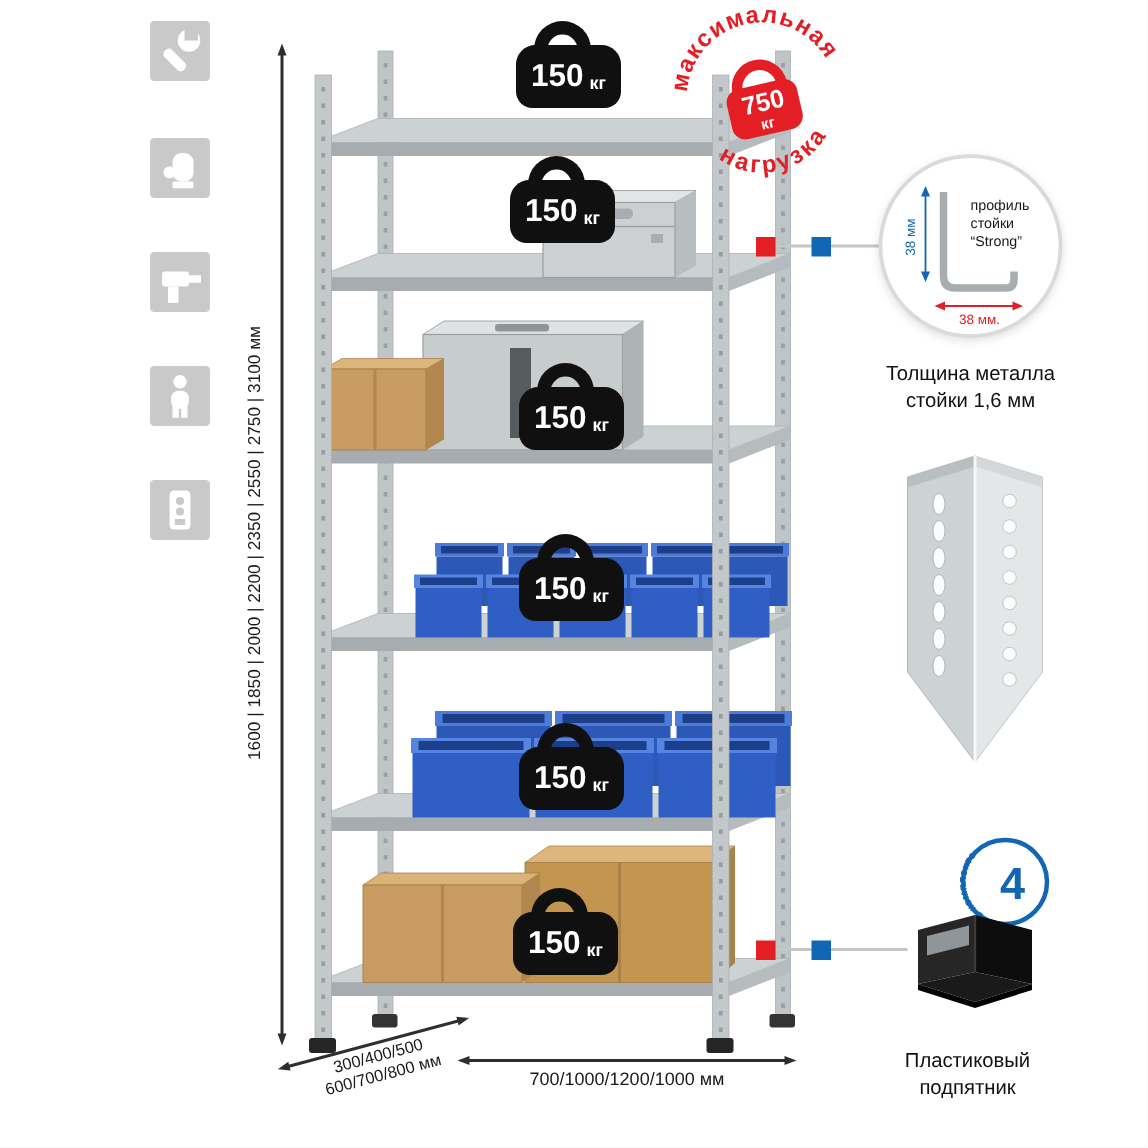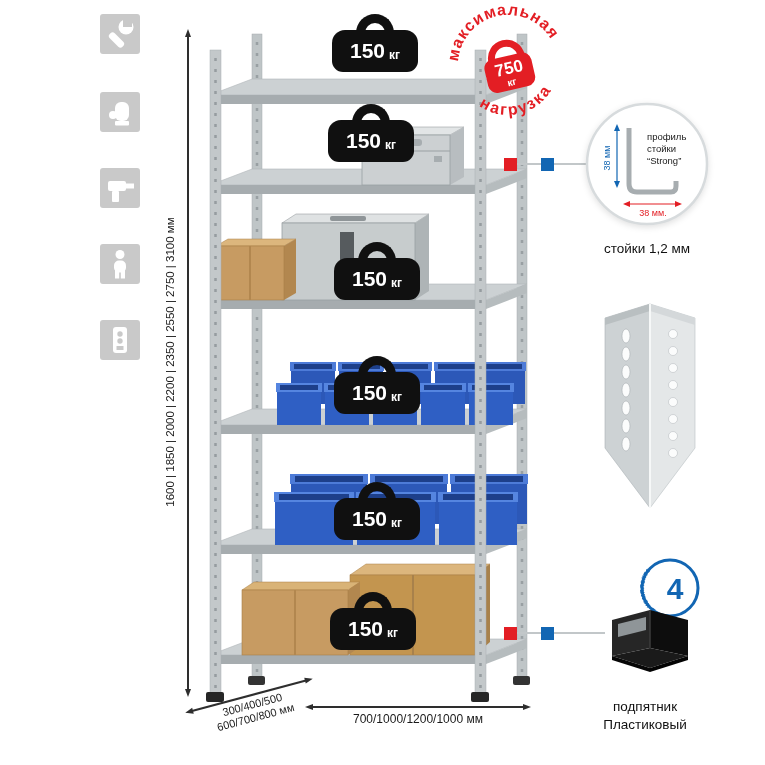--- a/index.html
+++ b/index.html
@@ -15,21 +15,21 @@
   .dim-v::before{content:'';position:absolute;top:-7px;left:-2px;border-left:3px solid transparent;border-right:3px solid transparent;border-bottom:8px solid #2e2e2e;}
   .dim-v::after{content:'';position:absolute;bottom:-7px;left:-2px;border-left:3px solid transparent;border-right:3px solid transparent;border-top:8px solid #2e2e2e;}
   .dim-h{height:2px;}
   .dim-h::before{content:'';position:absolute;left:-7px;top:-2px;border-top:3px solid transparent;border-bottom:3px solid transparent;border-right:8px solid #2e2e2e;}
   .dim-h::after{content:'';position:absolute;right:-7px;top:-2px;border-top:3px solid transparent;border-bottom:3px solid transparent;border-left:8px solid #2e2e2e;}
   .dim-label{position:absolute;color:#1a1a1a;font-size:11.5px;text-align:center;white-space:nowrap;}
 
   
   .kb{position:absolute;width:86px;height:58px;}
   .kb .handle{position:absolute;top:0;left:50%;transform:translateX(-50%);width:38px;height:26px;border:9px solid #101010;border-bottom:none;border-radius:19px 19px 0 0;box-sizing:border-box;}
-  .kb .body{position:absolute;top:16px;left:0;width:86px;height:42px;background:#101010;border-radius:13px 13px 11px 11px;display:flex;align-items:center;justify-content:center;gap:4px;color:#fff;}
+  .kb .body{position:absolute;top:16px;left:12px;width:70px;height:42px;background:#101010;border-radius:13px 13px 11px 11px;display:flex;align-items:center;justify-content:center;gap:4px;color:#fff;}
   .kb .val{font-size:21px;font-weight:bold;}
   .kb .unit{font-size:12px;font-weight:bold;margin-top:7px;}
 
   .stamp{position:absolute;left:443px;top:0;width:130px;height:130px;transform:rotate(-13deg);}
 
   .sq{position:absolute;width:13px;height:13px;}
   .sq-red{background:#e31e24;}
   .sq-blue{background:#1266b3;}
   .connector{position:absolute;height:2px;background:#c2c7c9;}
 
@@ -303,21 +303,22 @@
     <path d="M 46,28 L 46,84 Q 46,92 54,92 L 88,92 Q 93,92 93,86 L 93,81" stroke="#a7adb0" stroke-width="5" fill="none"></path>
     <line x1="46" y1="104" x2="93" y2="104" stroke="#e31e24" stroke-width="1.2"></line>
     <polygon points="40,104 47,101 47,107" fill="#e31e24"></polygon>
     <polygon points="99,104 92,101 92,107" fill="#e31e24"></polygon>
     <text x="70" y="116" font-size="9" fill="#e31e24" text-anchor="middle">38 мм.</text>
     <text x="64" y="40" font-size="9.5" fill="#1a1a1a">профиль</text>
     <text x="64" y="52" font-size="9.5" fill="#1a1a1a">стойки</text>
     <text x="64" y="64" font-size="9.5" fill="#1a1a1a">“Strong”</text>
   </svg>
   <div class="callout-caption" style="left:572px;top:240px;width:150px">
-    <div>стойки 1,2 мм</div>
+    <div>Толщина металла</div>
+    <div>стойки 1,6 мм</div>
   </div>
 
   <svg class="abs" style="left:597px;top:302px" width="106" height="220" viewBox="0 0 106 220">
     <polygon points="8,16 53,2 53,206 8,146" fill="#cdd2d4" stroke="#aab0b3" stroke-width="0.6"></polygon>
     <polygon points="53,2 98,16 98,146 53,206" fill="#e4e7e8" stroke="#b9bfc2" stroke-width="0.6"></polygon>
     <polygon points="8,16 53,2 53,9 8,23" fill="#b9bfc1"></polygon>
     <polygon points="53,2 98,16 98,23 53,9" fill="#d4d8da"></polygon>
     <line x1="53" y1="2" x2="53" y2="206" stroke="#f6f8f8" stroke-width="2"></line>
     <g fill="#fbfcfc" stroke="#9fa5a8" stroke-width="0.5">
       <ellipse cx="29" cy="34" rx="4" ry="7"></ellipse>
@@ -354,22 +355,22 @@
   <svg class="abs" style="left:602px;top:588px" width="95" height="85" viewBox="0 0 95 85">
     <polygon points="10,32 48,22 48,60 10,68" fill="#262626"></polygon>
     <polygon points="48,22 86,32 86,68 48,60" fill="#0d0d0d"></polygon>
     <polygon points="10,68 48,60 86,68 48,80" fill="#1a1a1a"></polygon>
     <polygon points="10,68 48,80 48,84 10,72" fill="#060606"></polygon>
     <polygon points="48,80 86,68 86,72 48,84" fill="#030303"></polygon>
     <polygon points="16,36 44,29 44,42 16,49" fill="#8f9598"></polygon>
     <line x1="48" y1="22" x2="48" y2="60" stroke="#3c3c3c" stroke-width="1.5"></line>
   </svg>
   <div class="callout-caption" style="left:565px;top:698px;width:160px">
+    <div>Пластиковый</div>
     <div>подпятник</div>
-    <div>Пластиковый</div>
   </div>
 
   <div class="dim dim-h" style="left:312px;top:706px;width:212px"></div>
   <div class="dim-label" style="left:312px;top:712px;width:212px;font-size:12px">700/1000/1200/1000 мм</div>
 
   <div class="dim dim-h" style="left:192px;top:710px;width:118px;transform:rotate(-15deg);transform-origin:left center"></div>
   <div class="dim-label" style="left:186px;top:716px;width:134px;font-size:11px;line-height:13px;transform:rotate(-15deg);transform-origin:left top;white-space:normal">
     <div>300/400/500</div>
     <div>600/700/800 мм</div>
   </div>

